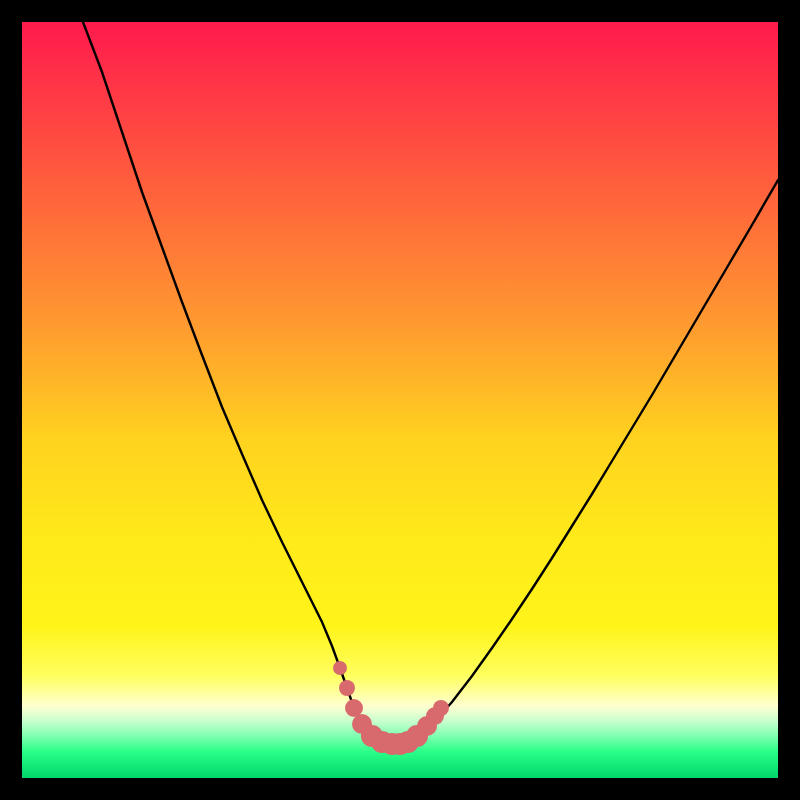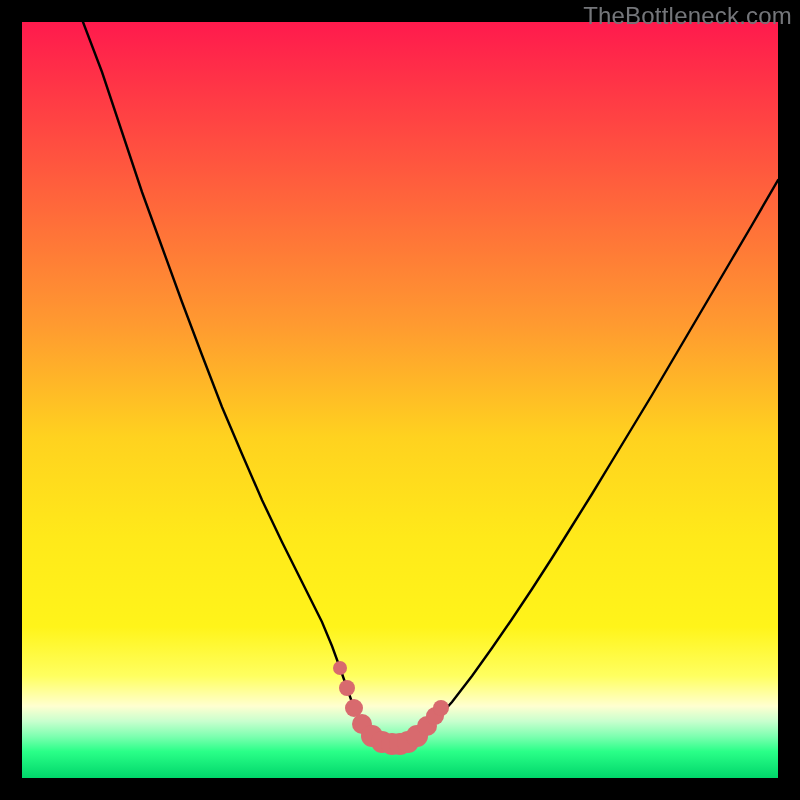--- a/index.html
+++ b/index.html
@@ -73,14 +73,13 @@
           <circle cx="370" cy="722" r="11" fill="#d86a6e"></circle>
           <circle cx="378" cy="722" r="11" fill="#d86a6e"></circle>
           <circle cx="386" cy="720" r="11" fill="#d86a6e"></circle>
           <circle cx="395" cy="714" r="11" fill="#d86a6e"></circle>
           <circle cx="405" cy="704" r="10" fill="#d86a6e"></circle>
           <circle cx="413" cy="694" r="9" fill="#d86a6e"></circle>
           <circle cx="419" cy="686" r="8" fill="#d86a6e"></circle>
         </g>
     </svg>
   </div>
-  <div class="watermark">TheBottleneck.com</div>
 </div>
 
 </body></html>

